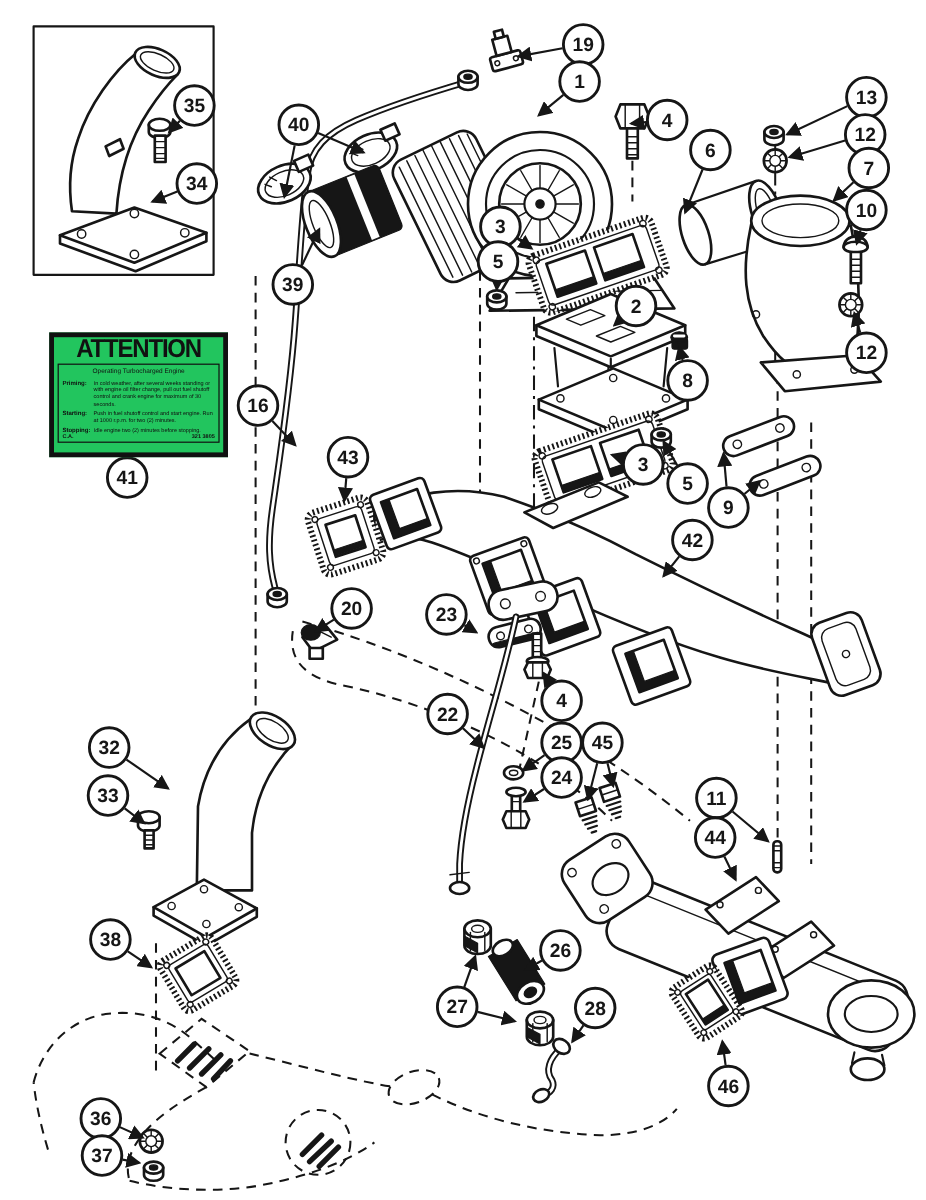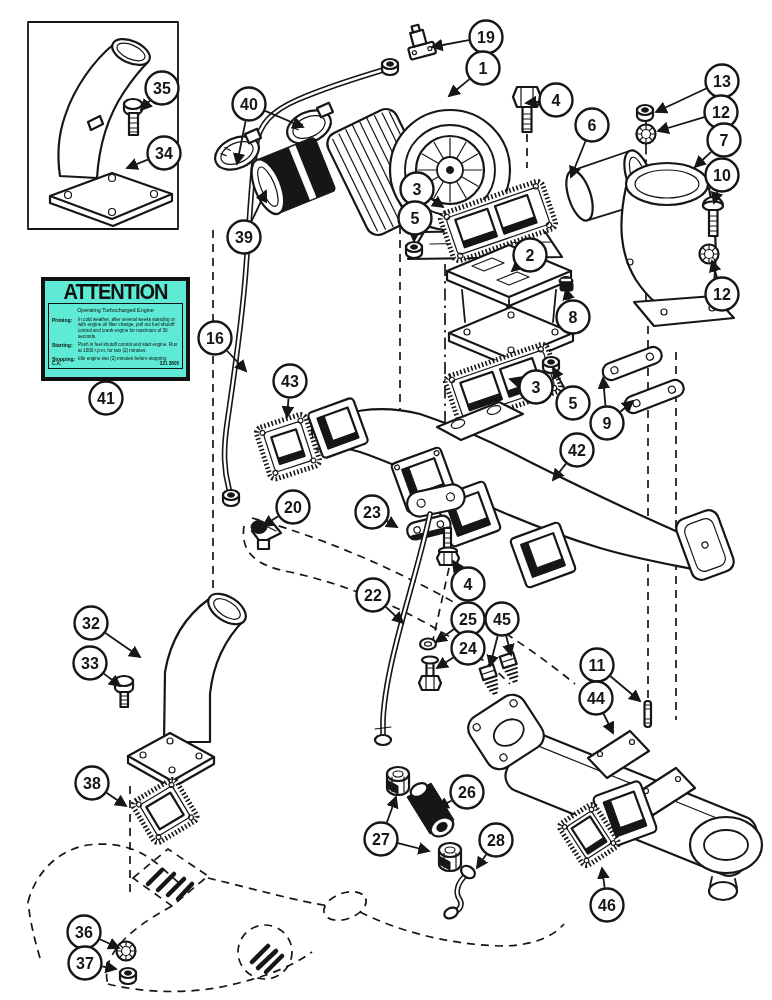--- a/index.html
+++ b/index.html
@@ -14,21 +14,21 @@
   .stipple{stroke:#161616;fill:#ffffff;stroke-width:5;stroke-dasharray:1.6 2.2;stroke-linejoin:round;}
   .dash{stroke:#161616;fill:none;stroke-width:1.7;stroke-dasharray:8 6;}
   .dashdot{stroke:#161616;fill:none;stroke-width:1.7;stroke-dasharray:12 5 2.5 5;}
   .tube-out{stroke:#161616;fill:none;stroke-width:5.6;stroke-linecap:round;}
   .tube-core{stroke:#ffffff;fill:none;stroke-width:2.4;stroke-linecap:round;}
   .bar{stroke:#161616;stroke-width:4.5;stroke-linecap:round;}
   .leader{stroke:#161616;stroke-width:1.8;fill:none;}
   .callout-circle{fill:#ffffff;stroke:#161616;stroke-width:2.4;}
   .callout-num{font:bold 16px "Liberation Sans",sans-serif;fill:#161616;text-anchor:middle;}
   
-  .attention{position:absolute;left:41px;top:277px;width:149px;height:104px;background:#5eead4;
+  .attention{position:absolute;left:41px;top:277px;width:149px;height:104px;background:#22c55e;
              border:4px solid #111;box-sizing:border-box;z-index:5;color:#111;}
   .att-title{font-weight:800;font-size:20px;line-height:1.05;text-align:center;letter-spacing:-1px;
              transform:scaleY(1.08);}
   .att-inner{border:1.5px solid #111;margin:1px 3px 3px 3px;padding:2px 3px 8px 3px;position:relative;
              font-size:4.6px;line-height:1.25;height:66px;box-sizing:border-box;overflow:hidden;}
   .att-sub{text-align:center;font-size:5.4px;margin:1px 0 3px 0;}
   .att-row{display:flex;gap:2px;margin-bottom:2.5px;}
   .att-label{font-weight:bold;font-size:5px;flex:0 0 24px;}
   .att-text{flex:1;}
   .att-foot{position:absolute;bottom:1px;left:3px;right:3px;display:flex;justify-content:space-between;

